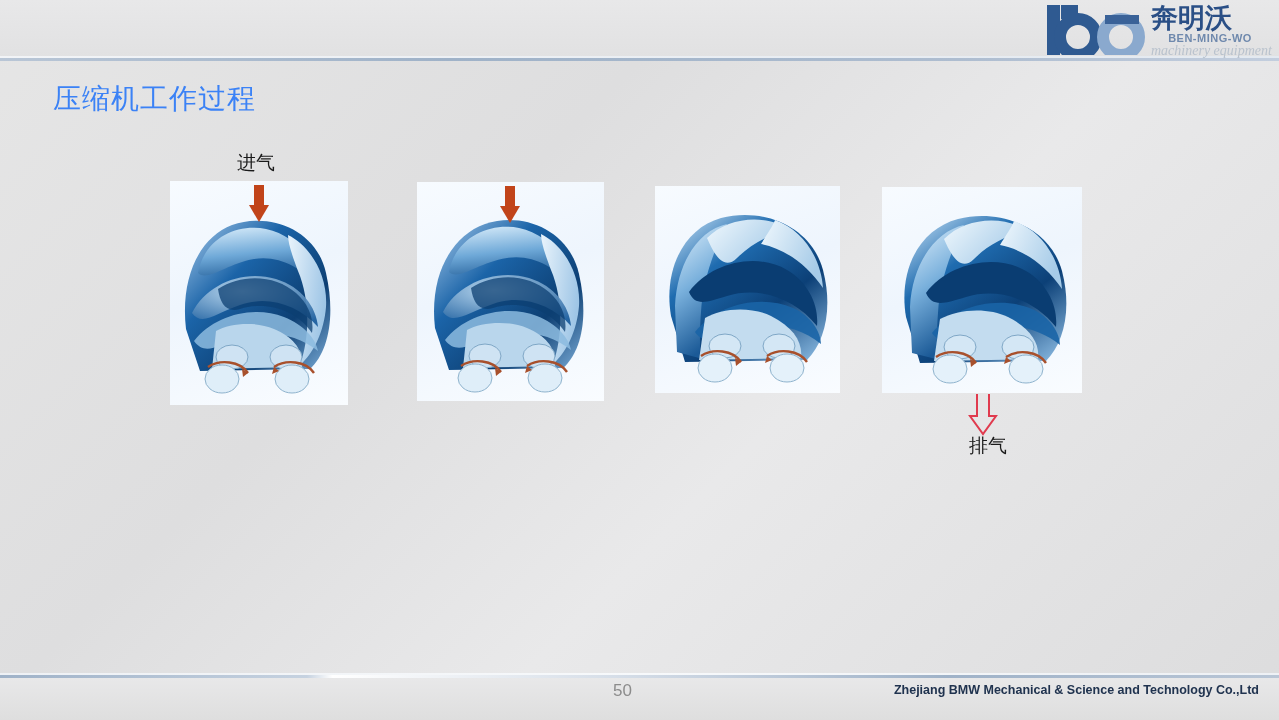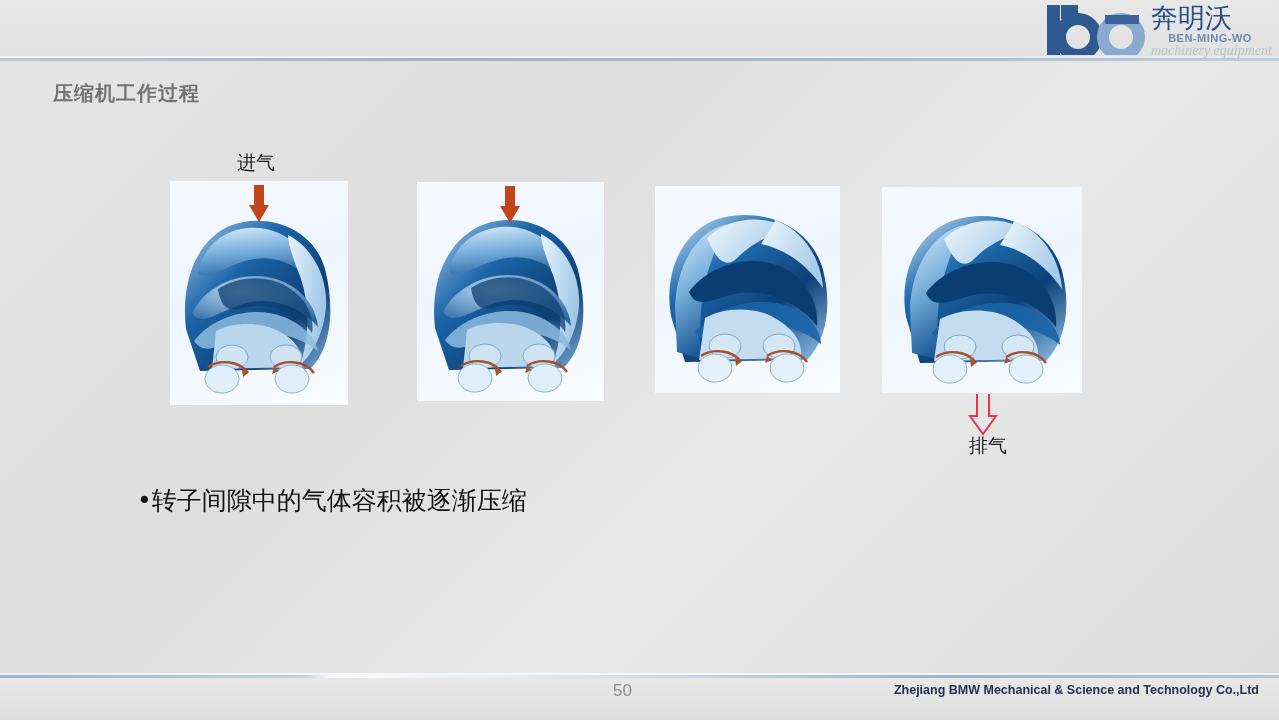--- a/index.html
+++ b/index.html
@@ -50,21 +50,21 @@
     left: 6px; top: 3px;
     width: 104px; height: 50px;
   }
   .logo-text-block {
     position: absolute;
     left: 112px; top: 1px;
     width: 118px;
   }
   .logo-cn {
     font-family: "DejaVu Sans", sans-serif;
-    font-weight: 400;
+    font-weight: 700;
     font-size: 27px;
     line-height: 29px;
     color: #2a4f86;
     letter-spacing: 0px;
     white-space: nowrap;
   }
   .logo-en {
     font-family: "Liberation Sans", sans-serif;
     font-weight: 700;
     font-size: 11px;
@@ -81,24 +81,24 @@
     color: #b9c2cd;
     line-height: 11px;
     white-space: nowrap;
   }
 
   
   .slide-title {
     position: absolute;
     left: 53px; top: 80px;
     font-family: "DejaVu Sans", sans-serif;
-    font-weight: 700;
-    font-size: 20px;
+    font-weight: 400;
+    font-size: 28px;
     letter-spacing: 1px;
-    color: #737373;
+    color: #3b82f6;
     white-space: nowrap;
   }
 
   
   .label-cn {
     position: absolute;
     font-family: "DejaVu Sans", sans-serif;
     font-size: 19px;
     color: #1a1a1a;
     white-space: nowrap;
@@ -403,21 +403,20 @@
     <path d="M124 170 C136 162 156 164 164 176" fill="none" stroke="#a8502c" stroke-width="2.4"></path>
     <path d="M124 170 l-2 7 l7 -3 z" fill="#a8502c"></path>
   </svg>
 </div>
 
 <svg class="arrow-exhaust" viewBox="0 0 30 42">
   <path d="M9 0 L9 22 L2 22 L15 40 L28 22 L21 22 L21 0" fill="none" stroke="#e03a4e" stroke-width="2"></path>
 </svg>
 
 <div class="bullets">
-  <div class="bullet-line"><span class="bullet-dot">•</span><span>转子间隙中的气体容积被逐渐压缩</span></div>
 
 
 </div>
 
 <div class="footer-band"></div>
 <div class="footer-rule-hi"></div>
 <div class="footer-rule"></div>
 <div class="page-number">50</div>
 <div class="company">Zhejiang BMW Mechanical &amp; Science and Technology Co.,Ltd</div>
 

